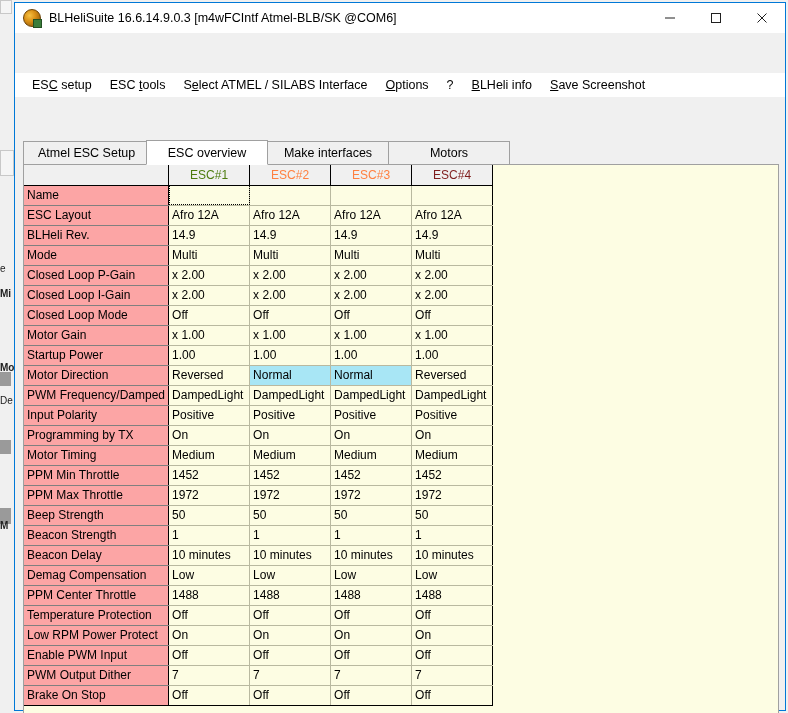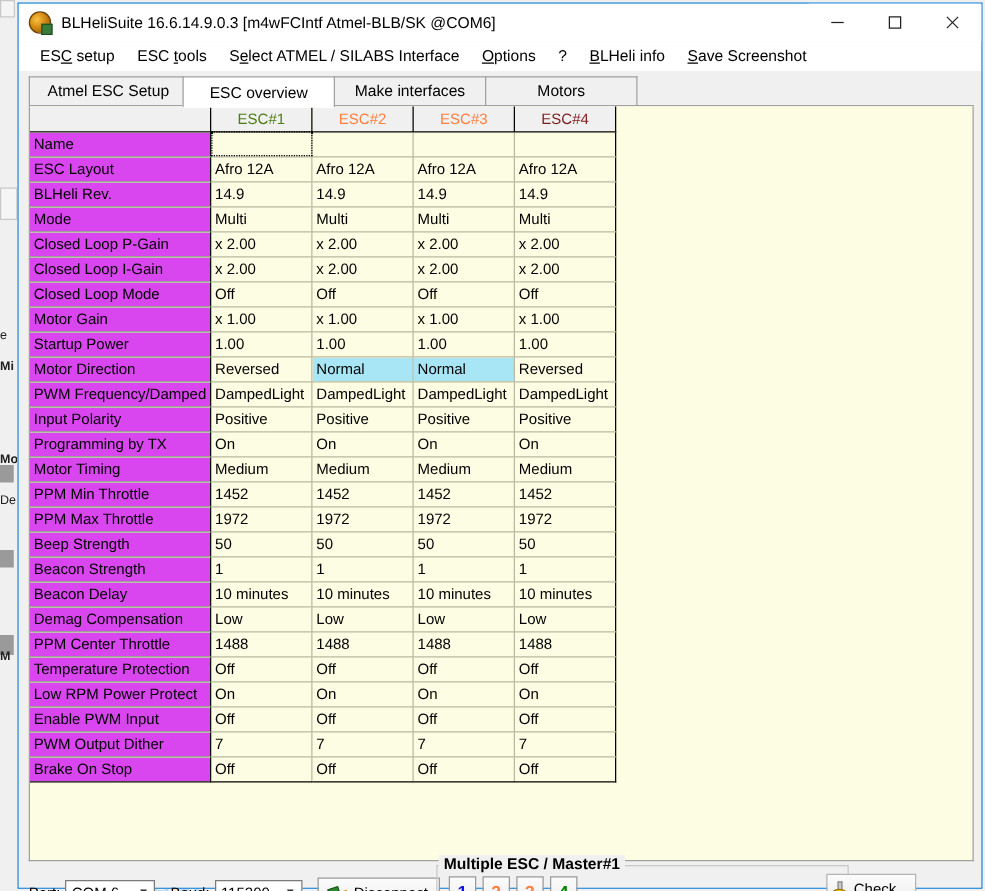--- a/index.html
+++ b/index.html
@@ -62,20 +62,21 @@
   #app-window {
     position: absolute;
     left: 14px; top: 2px;
     width: 772px;
     height: 709px;
     background: #f0f0f0;
     border: 1px solid #0078d7;
     box-sizing: border-box;
     display: flex;
     flex-direction: column;
+    gap: 40px;
   }
 
   
   #title-bar {
     height: 30px;
     background: #ffffff;
     display: flex;
     align-items: center;
     flex: none;
     position: relative;
@@ -145,20 +146,21 @@
     padding: 0;
   }
 
   
   #tab-strip {
     position: absolute;
     left: 8px; top: 4px;
     width: 756px;
     height: 24px;
     display: flex;
+    align-items: flex-end;
     border-bottom: 1px solid #a0a0a0;
     box-sizing: border-box;
   }
   .tab {
     height: 23px;
     line-height: 23px;
     padding: 0 14px;
     font-size: 12.5px;
     background: #f0f0f0;
     border: 1px solid #a0a0a0;
@@ -224,21 +226,21 @@
     text-align: center;
     font-weight: bold;
     font-size: 12px;
   }
   th.esc-head.h1 { color: #1010e0; }
   th.esc-head.h2 { color: #ff8040; }
   th.esc-head.h3 { color: #ff8040; }
   th.esc-head.h4 { color: #008000; }
 
   td.row-head {
-    background: #d946ef;
+    background: #fca5a5;
     border-right: 1px solid #000000;
     border-bottom: 1px solid #808080;
     text-align: left;
     padding-left: 5px;
   }
   td.val {
     background: #fdfde3;
     border-right: 1px solid #b9b9a0;
     border-bottom: 1px solid #b9b9a0;
     text-align: left;

